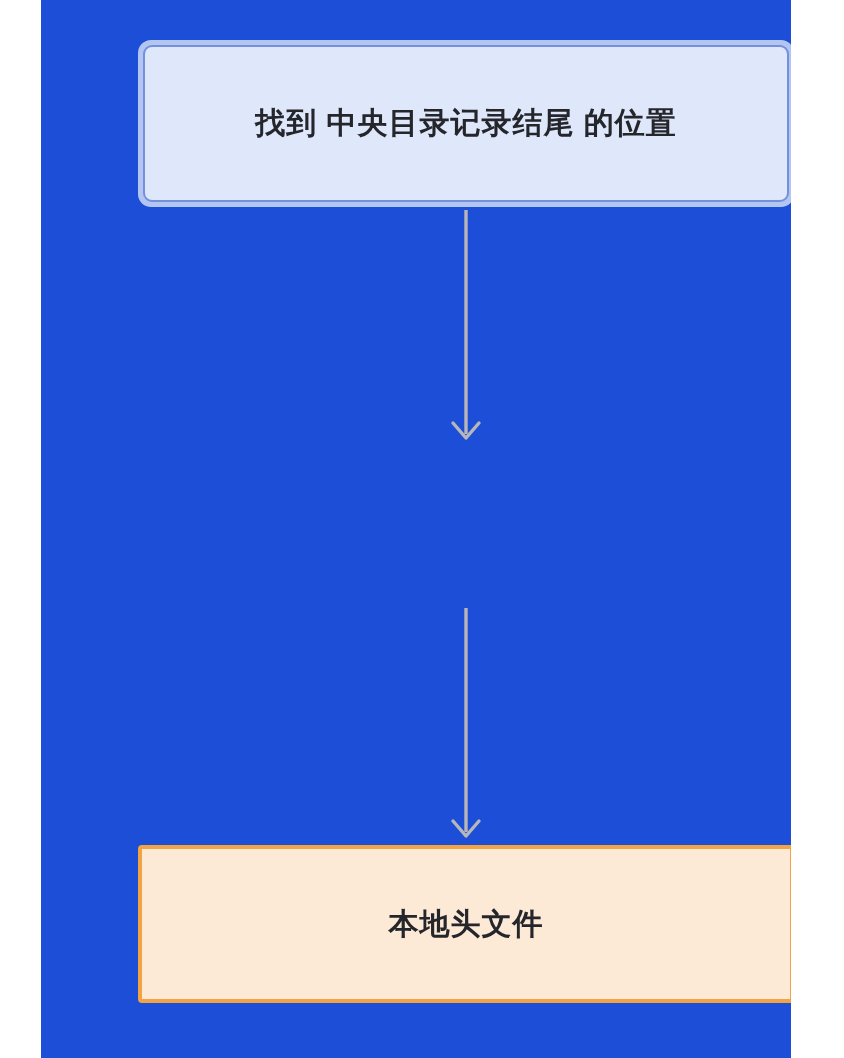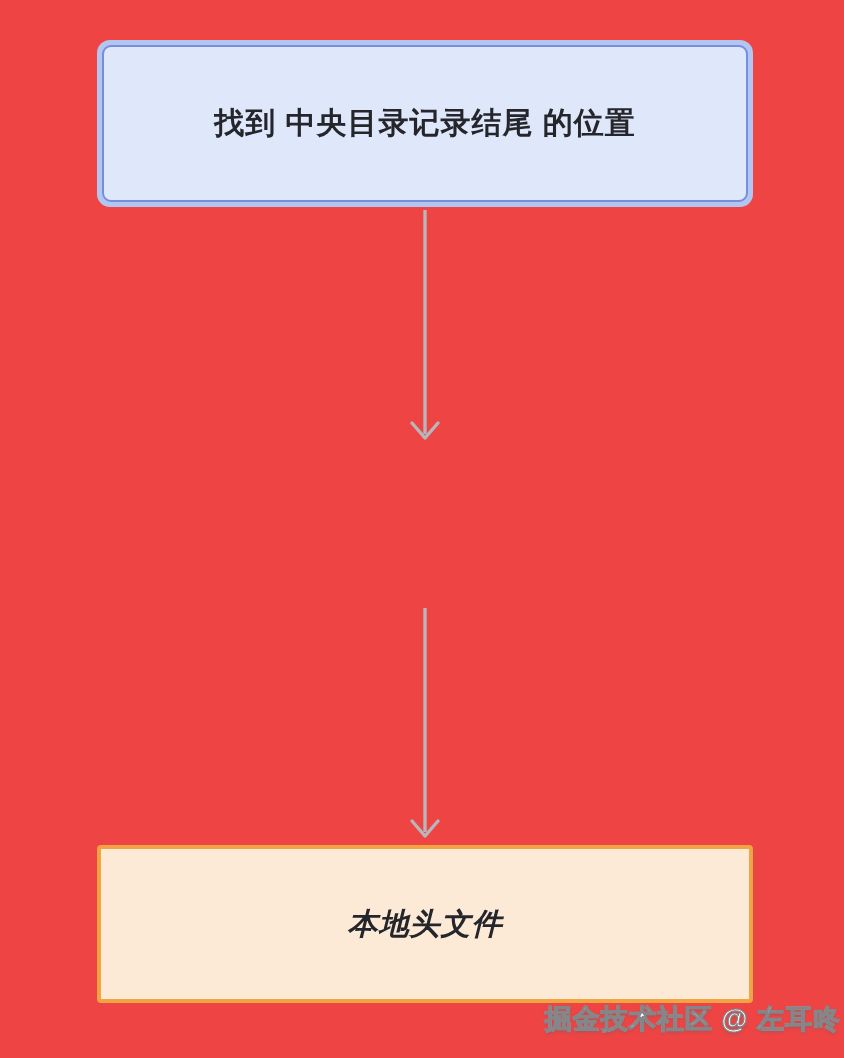--- a/index.html
+++ b/index.html
@@ -3,24 +3,25 @@
 <meta charset="utf-8">
 <style>
   html, body {
     margin: 0;
     padding: 0;
     background: #ffffff;
     font-family: "Liberation Sans", "DejaVu Sans", sans-serif;
   }
   .canvas {
     position: relative;
-    width: 844px;
+    width: 750px;
     height: 1058px;
-    background: #ef4444;
+    background: #1d4ed8;
     overflow: hidden;
+    margin-left: 41px;
   }
   .node-label {
     font-size: 30px;
     font-weight: 700;
     color: #24262b;
     letter-spacing: 1px;
     white-space: nowrap;
   }
   
   .node-blue-outer {
@@ -67,21 +68,20 @@
     top: 845px;
     width: 656px;
     height: 158px;
     background: #fcead6;
     border: 4px solid #f2a342;
     border-radius: 4px;
     box-sizing: border-box;
     display: flex;
     align-items: center;
     justify-content: center;
-    font-style: italic;
   }
   
   .arrow {
     position: absolute;
     left: 405px;
     width: 40px;
     height: 232px;
   }
   .arrow-1 { top: 210px; }
   .arrow-2 { top: 608px; }
@@ -127,15 +127,14 @@
 
   <svg class="arrow arrow-2" viewBox="0 0 40 232">
     <line x1="20" y1="0" x2="20" y2="224"></line>
     <polyline points="7,213 20,228 33,213"></polyline>
   </svg>
 
   <div class="node-orange">
     <span class="node-label">本地头文件</span>
   </div>
 
-  <div class="watermark">掘金技术社区 @ 左耳咚</div>
 
 </div>
 
 </body></html>

